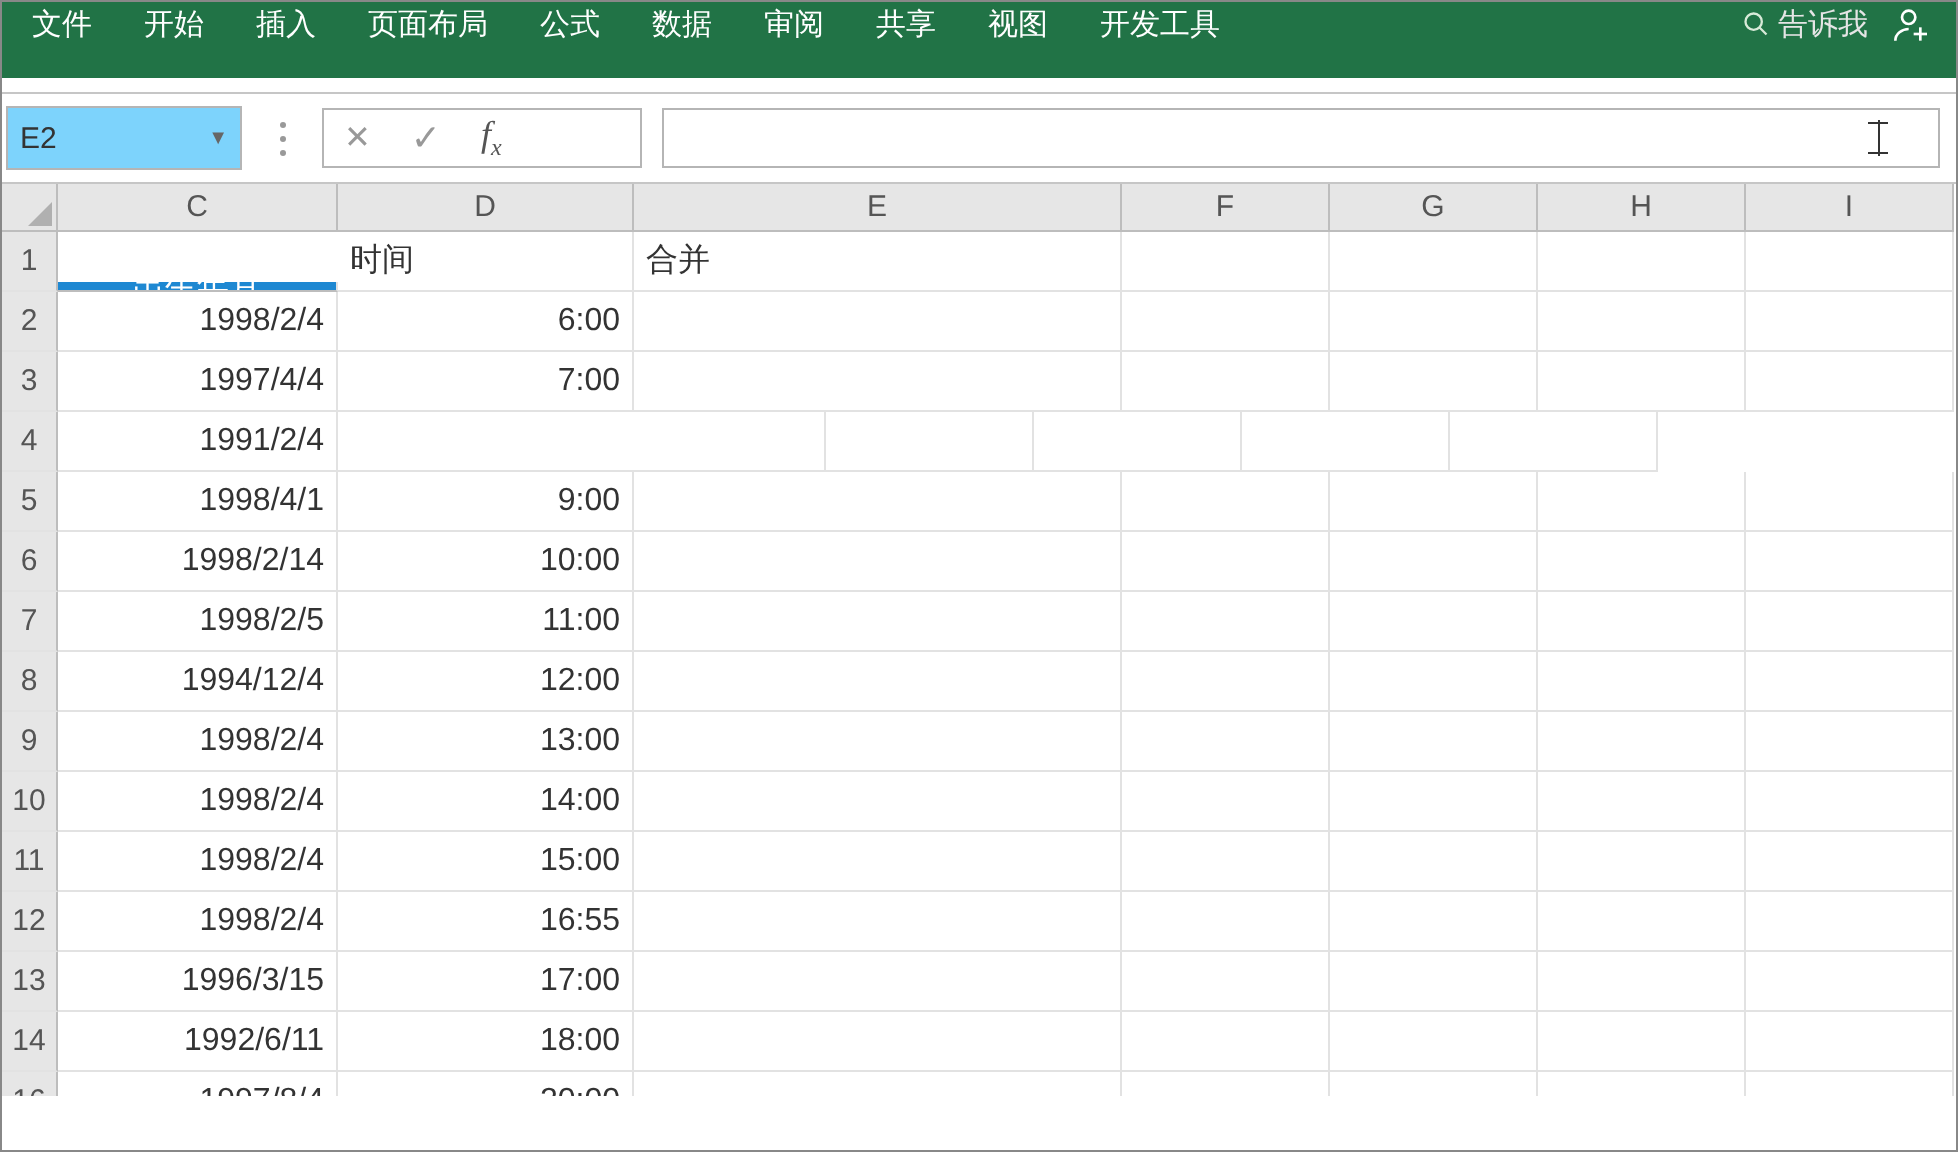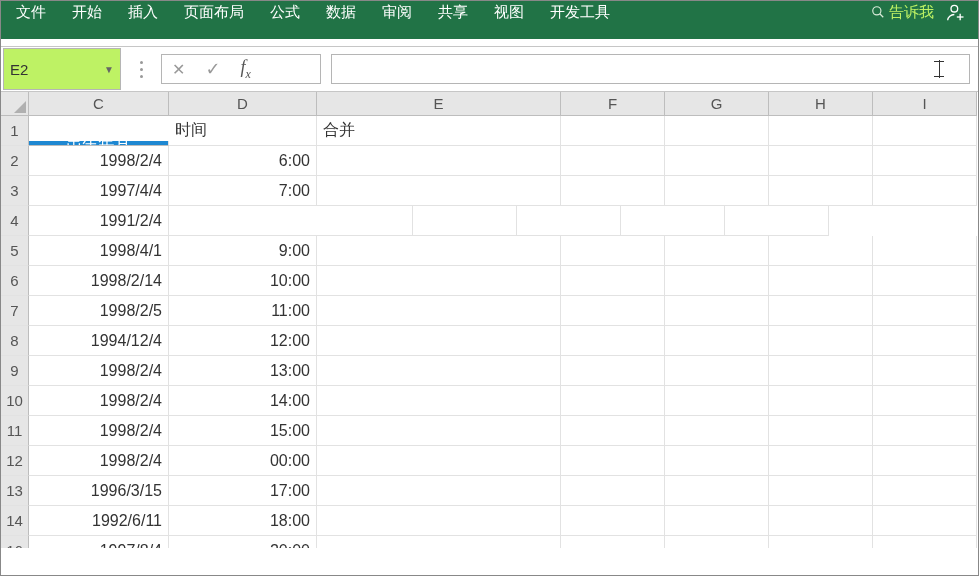--- a/index.html
+++ b/index.html
@@ -30,47 +30,47 @@
     align-items: center;
     font-size: 15px;
     white-space: nowrap;
   }
   .ribbon .spacer { flex: 1; }
   .ribbon .tellme {
     display: flex;
     align-items: center;
     gap: 4px;
     font-size: 15px;
-    color: #bef264;
+    color: #e5e5e5;
     padding: 0 6px;
   }
   .ribbon .share-icon {
     display: flex;
     align-items: center;
     padding: 0 6px;
   }
   
   .collapse-strip { height: 8px; background: #fff; border-bottom: 1px solid #c6c6c6; }
   
   .formula-row {
     display: flex;
     align-items: center;
     height: 45px;
     padding: 6px 8px 6px 2px;
     gap: 10px;
     border-bottom: 1px solid #c6c6c6;
   }
   .namebox {
     width: 118px;
-    height: 42px;
+    height: 32px;
     border: 1px solid #b5b5b5;
     display: flex;
     align-items: center;
     padding: 0 6px;
-    background: #bef264;
+    background: #7dd3fc;
   }
   .namebox .nbtext { flex: 1; font-size: 15px; color: #333; }
   .namebox .dd { color: #666; font-size: 10px; }
   .colon {
     width: 20px;
     display:flex; flex-direction:column; align-items:center; gap:4px; color:#999;
   }
   .colon .dot { width:3px; height:3px; background:#999; border-radius:50%; }
   .fb-btns {
     display:flex; align-items:center;
@@ -344,21 +344,21 @@
         <div class="cell cD right">15:00</div>
         <div class="cell cE"></div>
         <div class="cell cF"></div>
         <div class="cell cG"></div>
         <div class="cell cH"></div>
         <div class="cell cI"></div>
       </div>
       <div class="row">
         <div class="rowhead">12</div>
         <div class="cell cC right">1998/2/4</div>
-        <div class="cell cD right">00:00</div>
+        <div class="cell cD right">16:55</div>
         <div class="cell cE"></div>
         <div class="cell cF"></div>
         <div class="cell cG"></div>
         <div class="cell cH"></div>
         <div class="cell cI"></div>
       </div>
       <div class="row">
         <div class="rowhead">13</div>
         <div class="cell cC right">1996/3/15</div>
         <div class="cell cD right">17:00</div>

